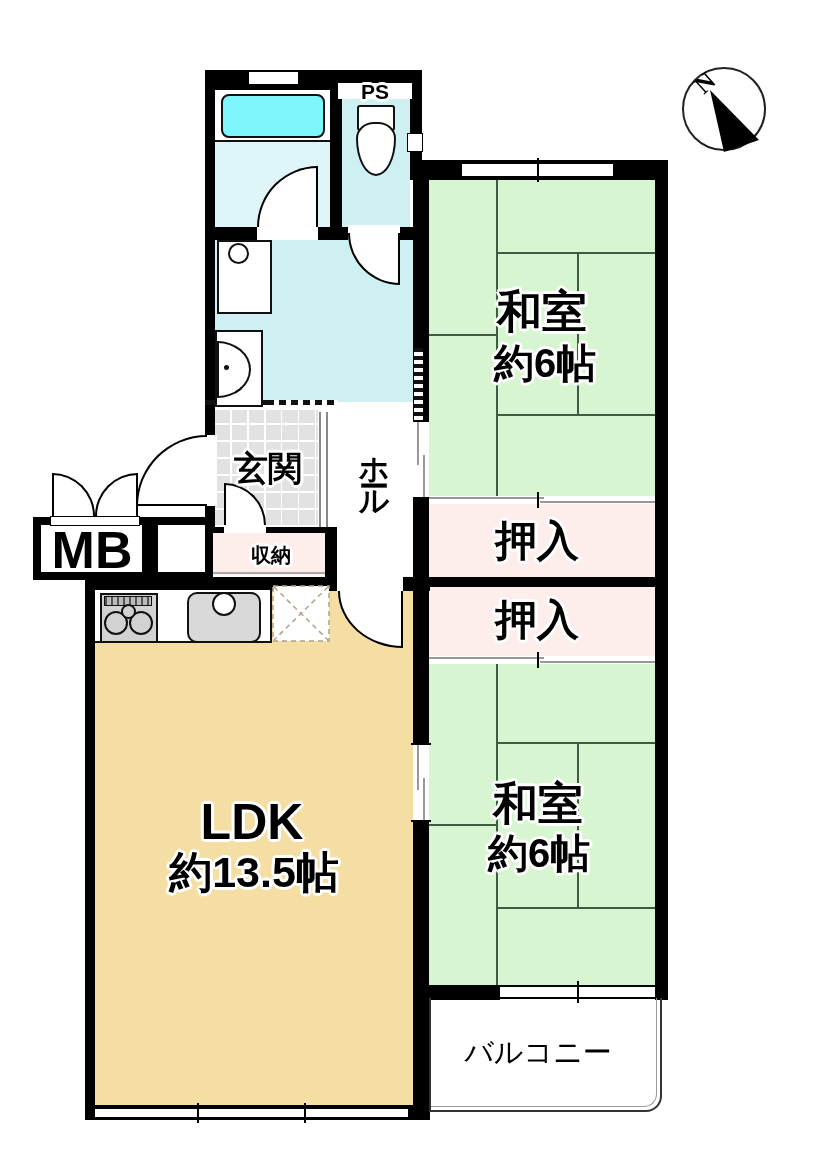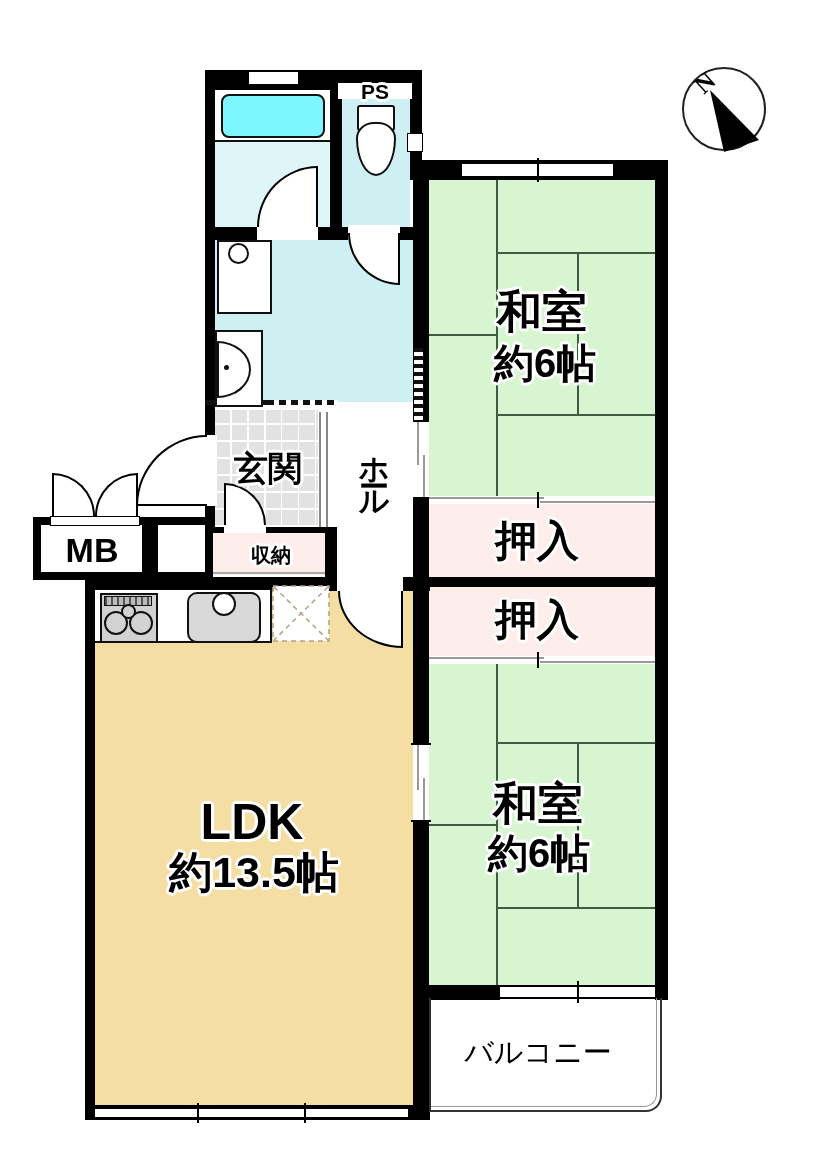--- a/index.html
+++ b/index.html
@@ -167,20 +167,20 @@
   </div>
 
   <div class="lbl" style="left:375px;top:91px;font-size:21px;font-weight:700;">PS</div>
   <div class="lbl" style="left:542px;top:311px;font-size:45px;">和室</div>
   <div class="lbl" style="left:545px;top:363px;font-size:40px;">約6帖</div>
   <div class="lbl" style="left:537px;top:541px;font-size:42px;">押入</div>
   <div class="lbl" style="left:537px;top:620px;font-size:42px;">押入</div>
   <div class="lbl" style="left:268px;top:468px;font-size:34px;">玄関</div>
   <div class="lbl" style="left:374px;top:470px;font-size:30px;writing-mode:vertical-rl;">ホール</div>
   <div class="lbl" style="left:271px;top:555px;font-size:20px;">収納</div>
-  <div class="lbl" style="left:92px;top:550px;font-size:34px;font-weight:700;">MB</div>
+  <div class="lbl" style="left:92px;top:550px;font-size:52px;font-weight:700;">MB</div>
   <div class="lbl" style="left:252px;top:822px;font-size:50px;">LDK</div>
   <div class="lbl" style="left:254px;top:872px;font-size:43px;">約13.5帖</div>
   <div class="lbl" style="left:538px;top:803px;font-size:45px;">和室</div>
   <div class="lbl" style="left:539px;top:853px;font-size:40px;">約6帖</div>
   <div class="lbl" style="left:538px;top:1052px;font-size:29px;font-weight:400;text-shadow:none;text-align:center;">バルコニー</div>
 
 </div>
 
 </body></html>

